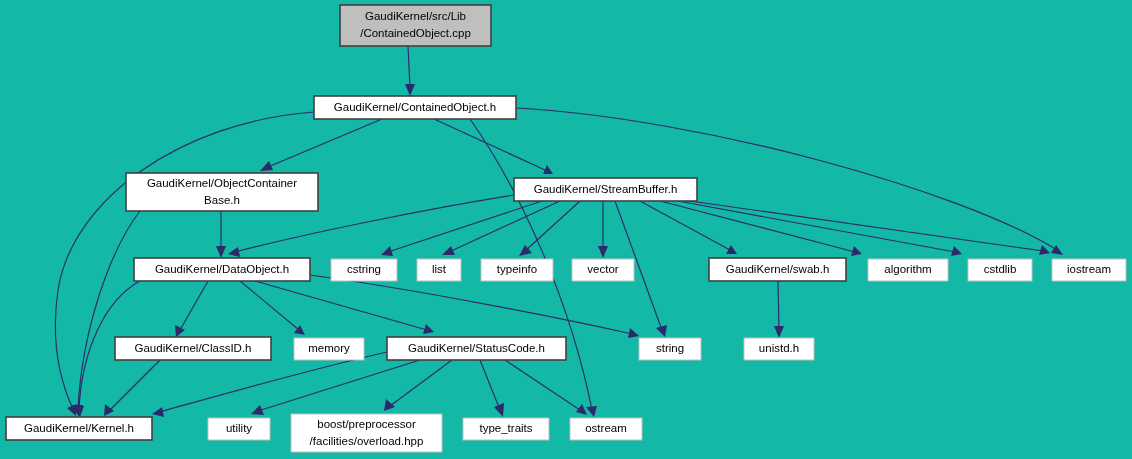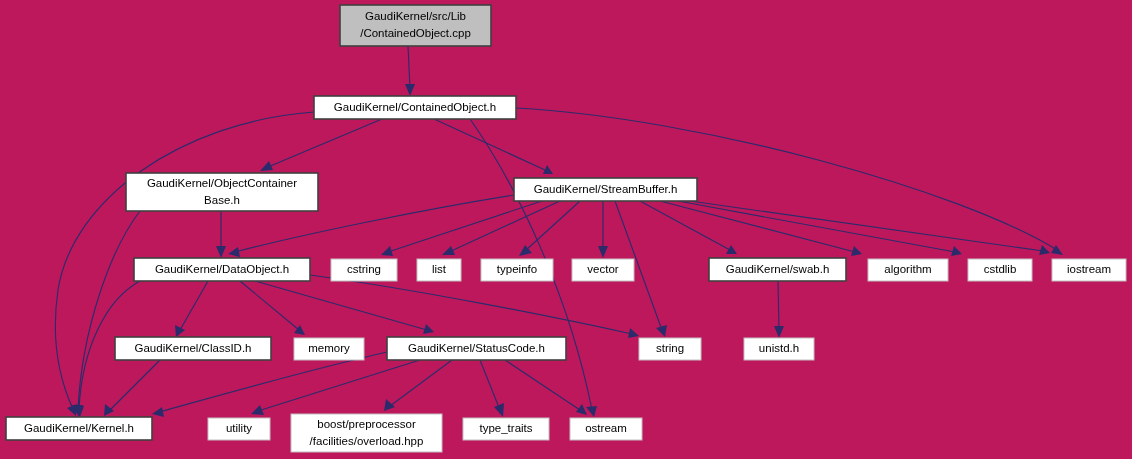--- a/index.html
+++ b/index.html
@@ -1,17 +1,17 @@
 <!DOCTYPE html>
 <html><head>
 <meta charset="utf-8">
 <style>
   html,body{margin:0;padding:0;background:#ffffff;}
   body{font-family:"Liberation Sans", sans-serif;}
-  #graph-wrap{position:relative;width:1132px;height:459px;background:#be185d;overflow:hidden;}
+  #graph-wrap{position:relative;width:1132px;height:459px;background:#14b8a6;overflow:hidden;}
   svg#graph{position:absolute;left:0;top:0;width:1132px;height:459px;display:block;}
   .node-rect{fill:#ffffff;stroke:#bfbfbf;stroke-width:1;}
   .node-rect.solid{stroke:#404040;stroke-width:1.6;}
   .node-rect.root{fill:#bfbfbf;stroke:#404040;stroke-width:1.6;}
   .node-label{font-family:"Liberation Sans", sans-serif;font-size:11.5px;fill:#000000;text-anchor:middle;dominant-baseline:middle;}
   .edge{fill:none;stroke:#2b2b6b;stroke-width:1.15;}
   .arrowhead{fill:#2b2b6b;}
 </style>
 </head>
 <body>

